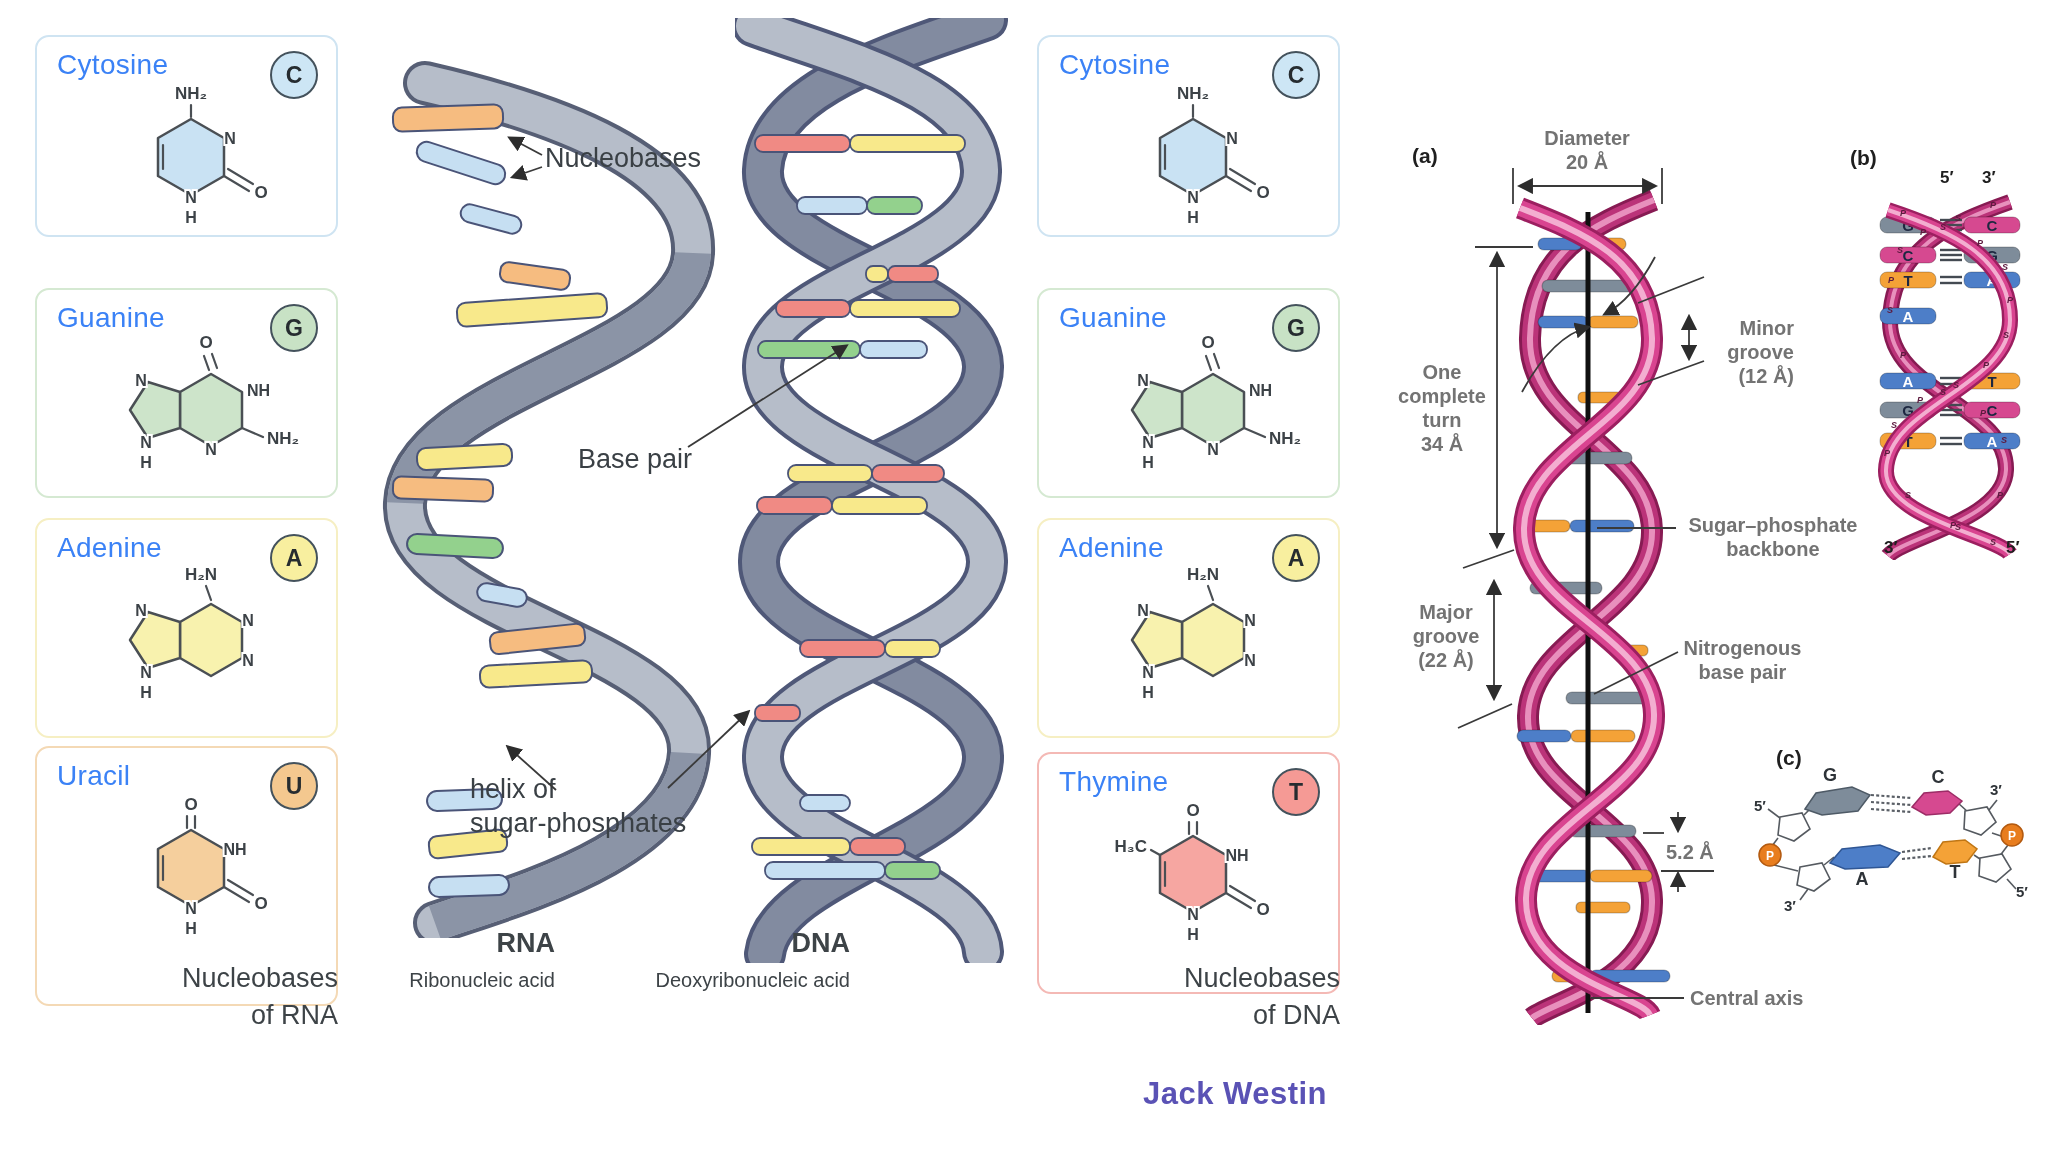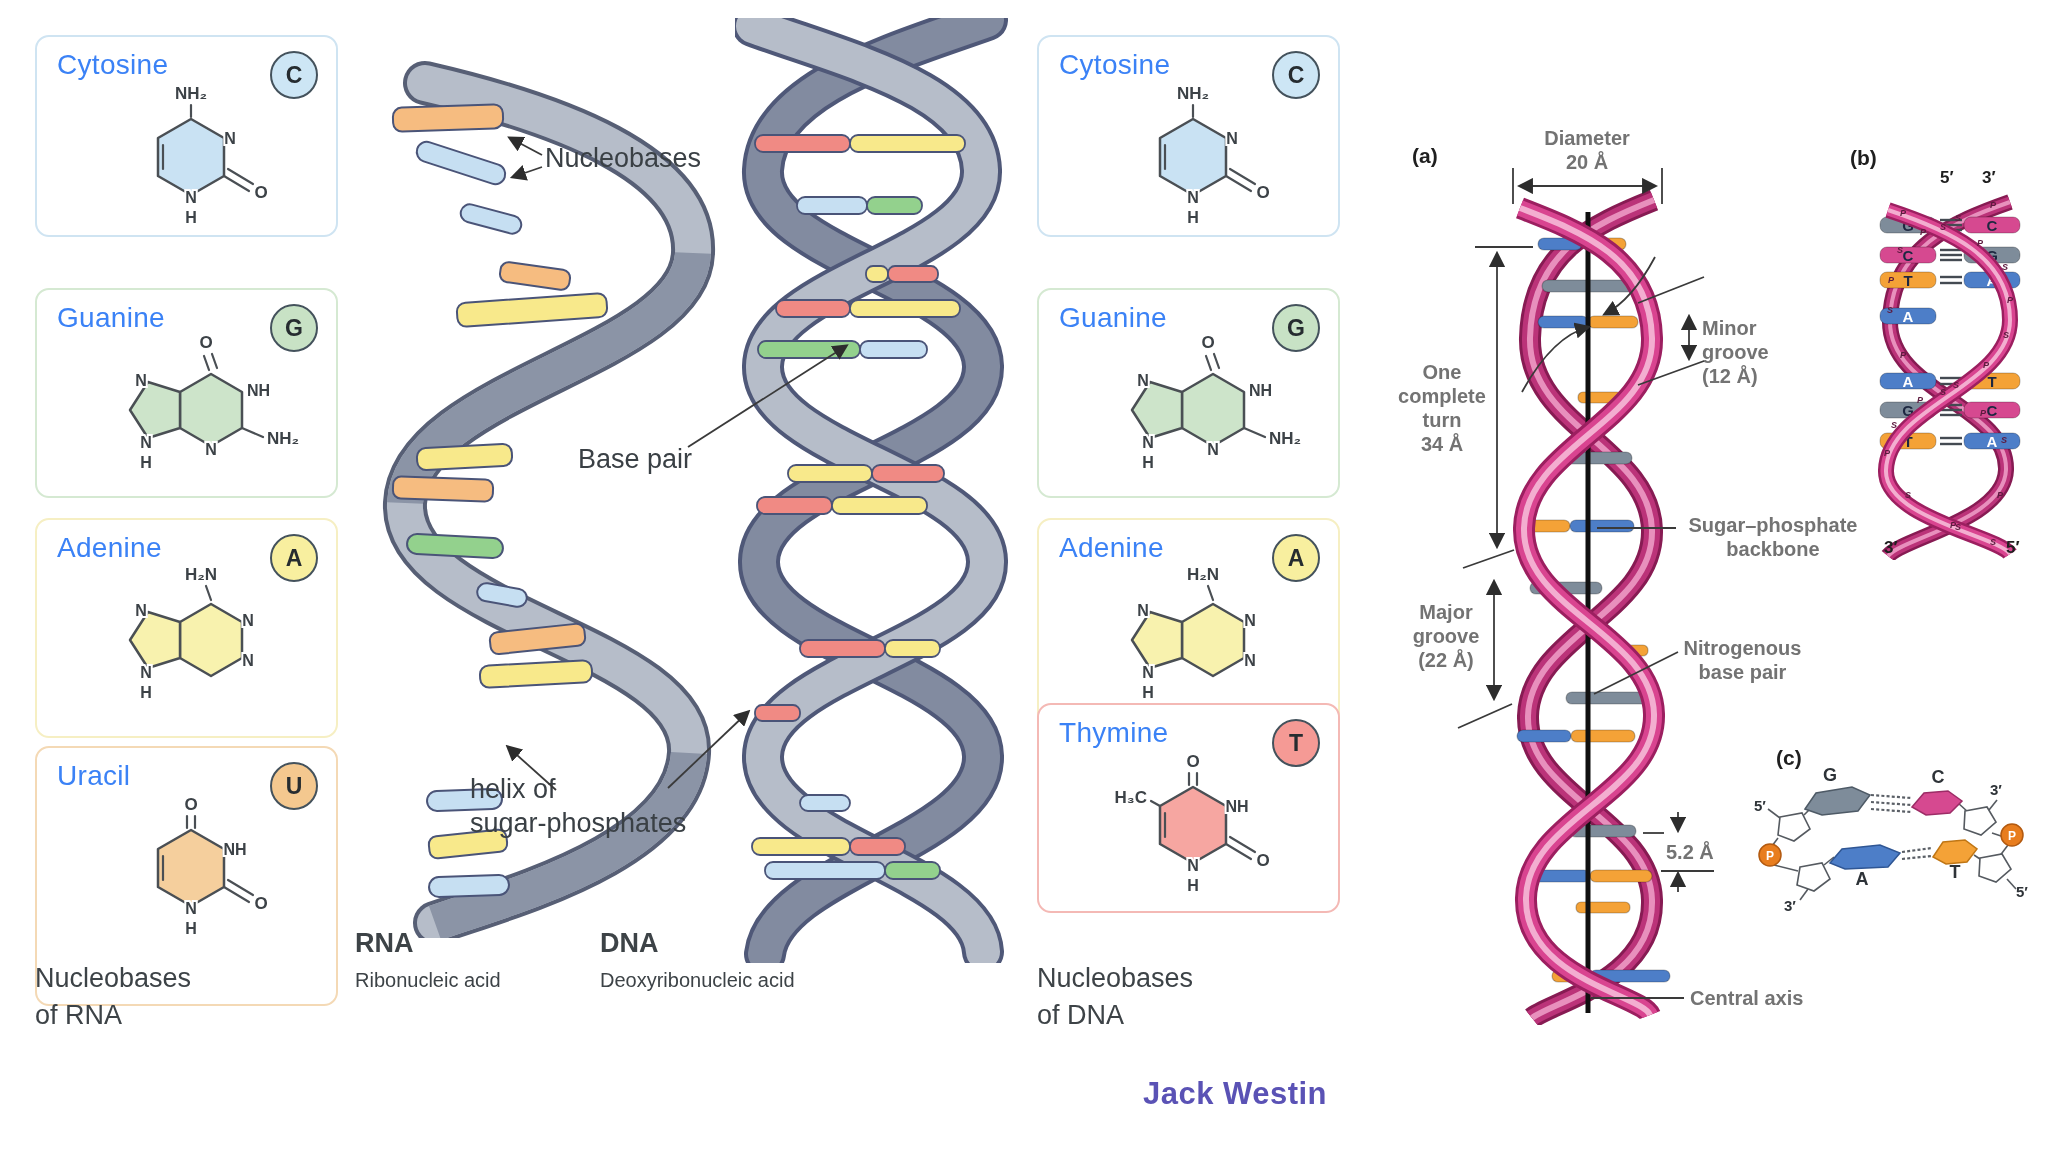--- a/index.html
+++ b/index.html
@@ -5,21 +5,21 @@
   html,body{margin:0;padding:0;background:#fff;}
   .stage{position:relative;width:2048px;height:1152px;background:#ffffff;overflow:hidden;
          font-family:"Liberation Sans",sans-serif;color:#3d4347;}
   .abs{position:absolute;}
   .card{position:absolute;width:303px;background:#fff;border:2.5px solid;border-radius:14px;box-sizing:border-box;}
   .card-title{position:absolute;left:20px;top:12px;font-size:28px;color:#3b82f6;letter-spacing:.3px;}
   .badge{position:absolute;right:18px;top:14px;width:44px;height:44px;border-radius:50%;
          border:2px solid #44525c;display:flex;align-items:center;justify-content:center;
          font-size:23px;font-weight:bold;color:#262c30;}
   .chem-svg{position:absolute;left:14px;top:28px;}
-  .cap{position:absolute;text-align:left;font-size:27px;line-height:37px;color:#3d4347;}
+  .cap{position:absolute;text-align:right;font-size:27px;line-height:37px;color:#3d4347;}
   .helix-title{font-weight:bold;font-size:27px;}
   .helix-sub{font-size:20px;}
   .lbl{position:absolute;font-size:27px;color:#3a4045;}
   .meas{position:absolute;font-size:20px;font-weight:700;color:#737373;line-height:24px;text-align:center;}
   .tag{position:absolute;font-size:21px;font-weight:700;color:#1f1f1f;}
   .prime{position:absolute;font-size:17px;font-weight:700;color:#1f1f1f;}
   .brand{position:absolute;text-align:center;font-size:31px;font-weight:bold;letter-spacing:.5px;}
   .c-base{font:700 18px "Liberation Sans",sans-serif;fill:#2e3338;text-anchor:middle;}
   .c-prime{font:700 15px "Liberation Sans",sans-serif;fill:#2e3338;text-anchor:middle;}
   .c-p{font:700 12px "Liberation Sans",sans-serif;fill:#ffffff;text-anchor:middle;}
@@ -143,21 +143,21 @@
           <polygon points="129,74 129,110 97,120 79,92 97,64" fill="#f8f2ae" stroke="#4a4f54" stroke-width="2.5" stroke-linejoin="round"></polygon>
           <text x="90" y="68" text-anchor="middle" font-size="16" font-weight="600" fill="#3c4247" stroke="#ffffff" stroke-width="4" paint-order="stroke" font-family="Liberation Sans, sans-serif">N</text>
           <text x="95" y="130" text-anchor="middle" font-size="16" font-weight="600" fill="#3c4247" stroke="#ffffff" stroke-width="4" paint-order="stroke" font-family="Liberation Sans, sans-serif">N</text>
           <text x="95" y="150" text-anchor="middle" font-size="16" font-weight="600" fill="#3c4247" stroke="#ffffff" stroke-width="4" paint-order="stroke" font-family="Liberation Sans, sans-serif">H</text>
           <line x1="155" y1="38" x2="160" y2="52" stroke="#4a4f54" stroke-width="2.2" stroke-linecap="round"></line>
           <text x="150" y="32" text-anchor="middle" font-size="17" font-weight="600" fill="#3c4247" stroke="#ffffff" stroke-width="4" paint-order="stroke" font-family="Liberation Sans, sans-serif">H₂N</text>
           <text x="197" y="78" text-anchor="middle" font-size="16" font-weight="600" fill="#3c4247" stroke="#ffffff" stroke-width="4" paint-order="stroke" font-family="Liberation Sans, sans-serif">N</text>
           <text x="197" y="118" text-anchor="middle" font-size="16" font-weight="600" fill="#3c4247" stroke="#ffffff" stroke-width="4" paint-order="stroke" font-family="Liberation Sans, sans-serif">N</text>
         </svg>
       </div>
-      <div class="card" style="top: 703px; height: 210px; border-color: rgb(244, 185, 181);">
+      <div class="card" style="top: 752px; height: 242px; border-color: rgb(244, 185, 181);">
         <div class="card-title">Thymine</div>
         <div class="badge" style="background:#f59a95">T</div>
         <svg class="chem-svg" width="270" height="165" viewBox="0 0 270 165">
           <polygon points="140,54 173,73 173,111 140,130 107,111 107,73" fill="#f6a6a1" stroke="#4a4f54" stroke-width="2.5" stroke-linejoin="round"></polygon>
           <line x1="112" y1="80" x2="112" y2="104" stroke="#4a4f54" stroke-width="2.2" stroke-linecap="round"></line>
           <line x1="173" y1="111" x2="198" y2="126" stroke="#4a4f54" stroke-width="2.2" stroke-linecap="round"></line>
           <line x1="177" y1="104" x2="202" y2="119" stroke="#4a4f54" stroke-width="2.2" stroke-linecap="round"></line>
           <text x="210" y="133" text-anchor="middle" font-size="17" font-weight="600" fill="#3c4247" stroke="#ffffff" stroke-width="4" paint-order="stroke" font-family="Liberation Sans, sans-serif">O</text>
           <text x="140" y="138" text-anchor="middle" font-size="16" font-weight="600" fill="#3c4247" stroke="#ffffff" stroke-width="4" paint-order="stroke" font-family="Liberation Sans, sans-serif">N</text>
           <text x="140" y="158" text-anchor="middle" font-size="16" font-weight="600" fill="#3c4247" stroke="#ffffff" stroke-width="4" paint-order="stroke" font-family="Liberation Sans, sans-serif">H</text>
@@ -449,21 +449,21 @@
   <div class="tag" style="left:1412px;top:144px;">(a)</div>
   <div class="meas" style="left:1537px;top:126px;width:100px;">
     <div>Diameter</div>
     <div>20 Å</div>
   </div>
   <div class="meas" style="left:1392px;top:360px;width:100px;">
     <div>One</div>
     <div>complete turn</div>
     <div>34 Å</div>
   </div>
-  <div class="meas" style="left:1702px;top:316px;width:92px;text-align:left;">
+  <div class="meas" style="left:1702px;top:316px;width:92px;text-align:right;">
     <div>Minor</div>
     <div>groove</div>
     <div>(12 Å)</div>
   </div>
   <div class="meas" style="left:1402px;top:600px;width:88px;">
     <div>Major</div>
     <div>groove</div>
     <div>(22 Å)</div>
   </div>
   <div class="meas" style="left:1678px;top:513px;width:190px;">

